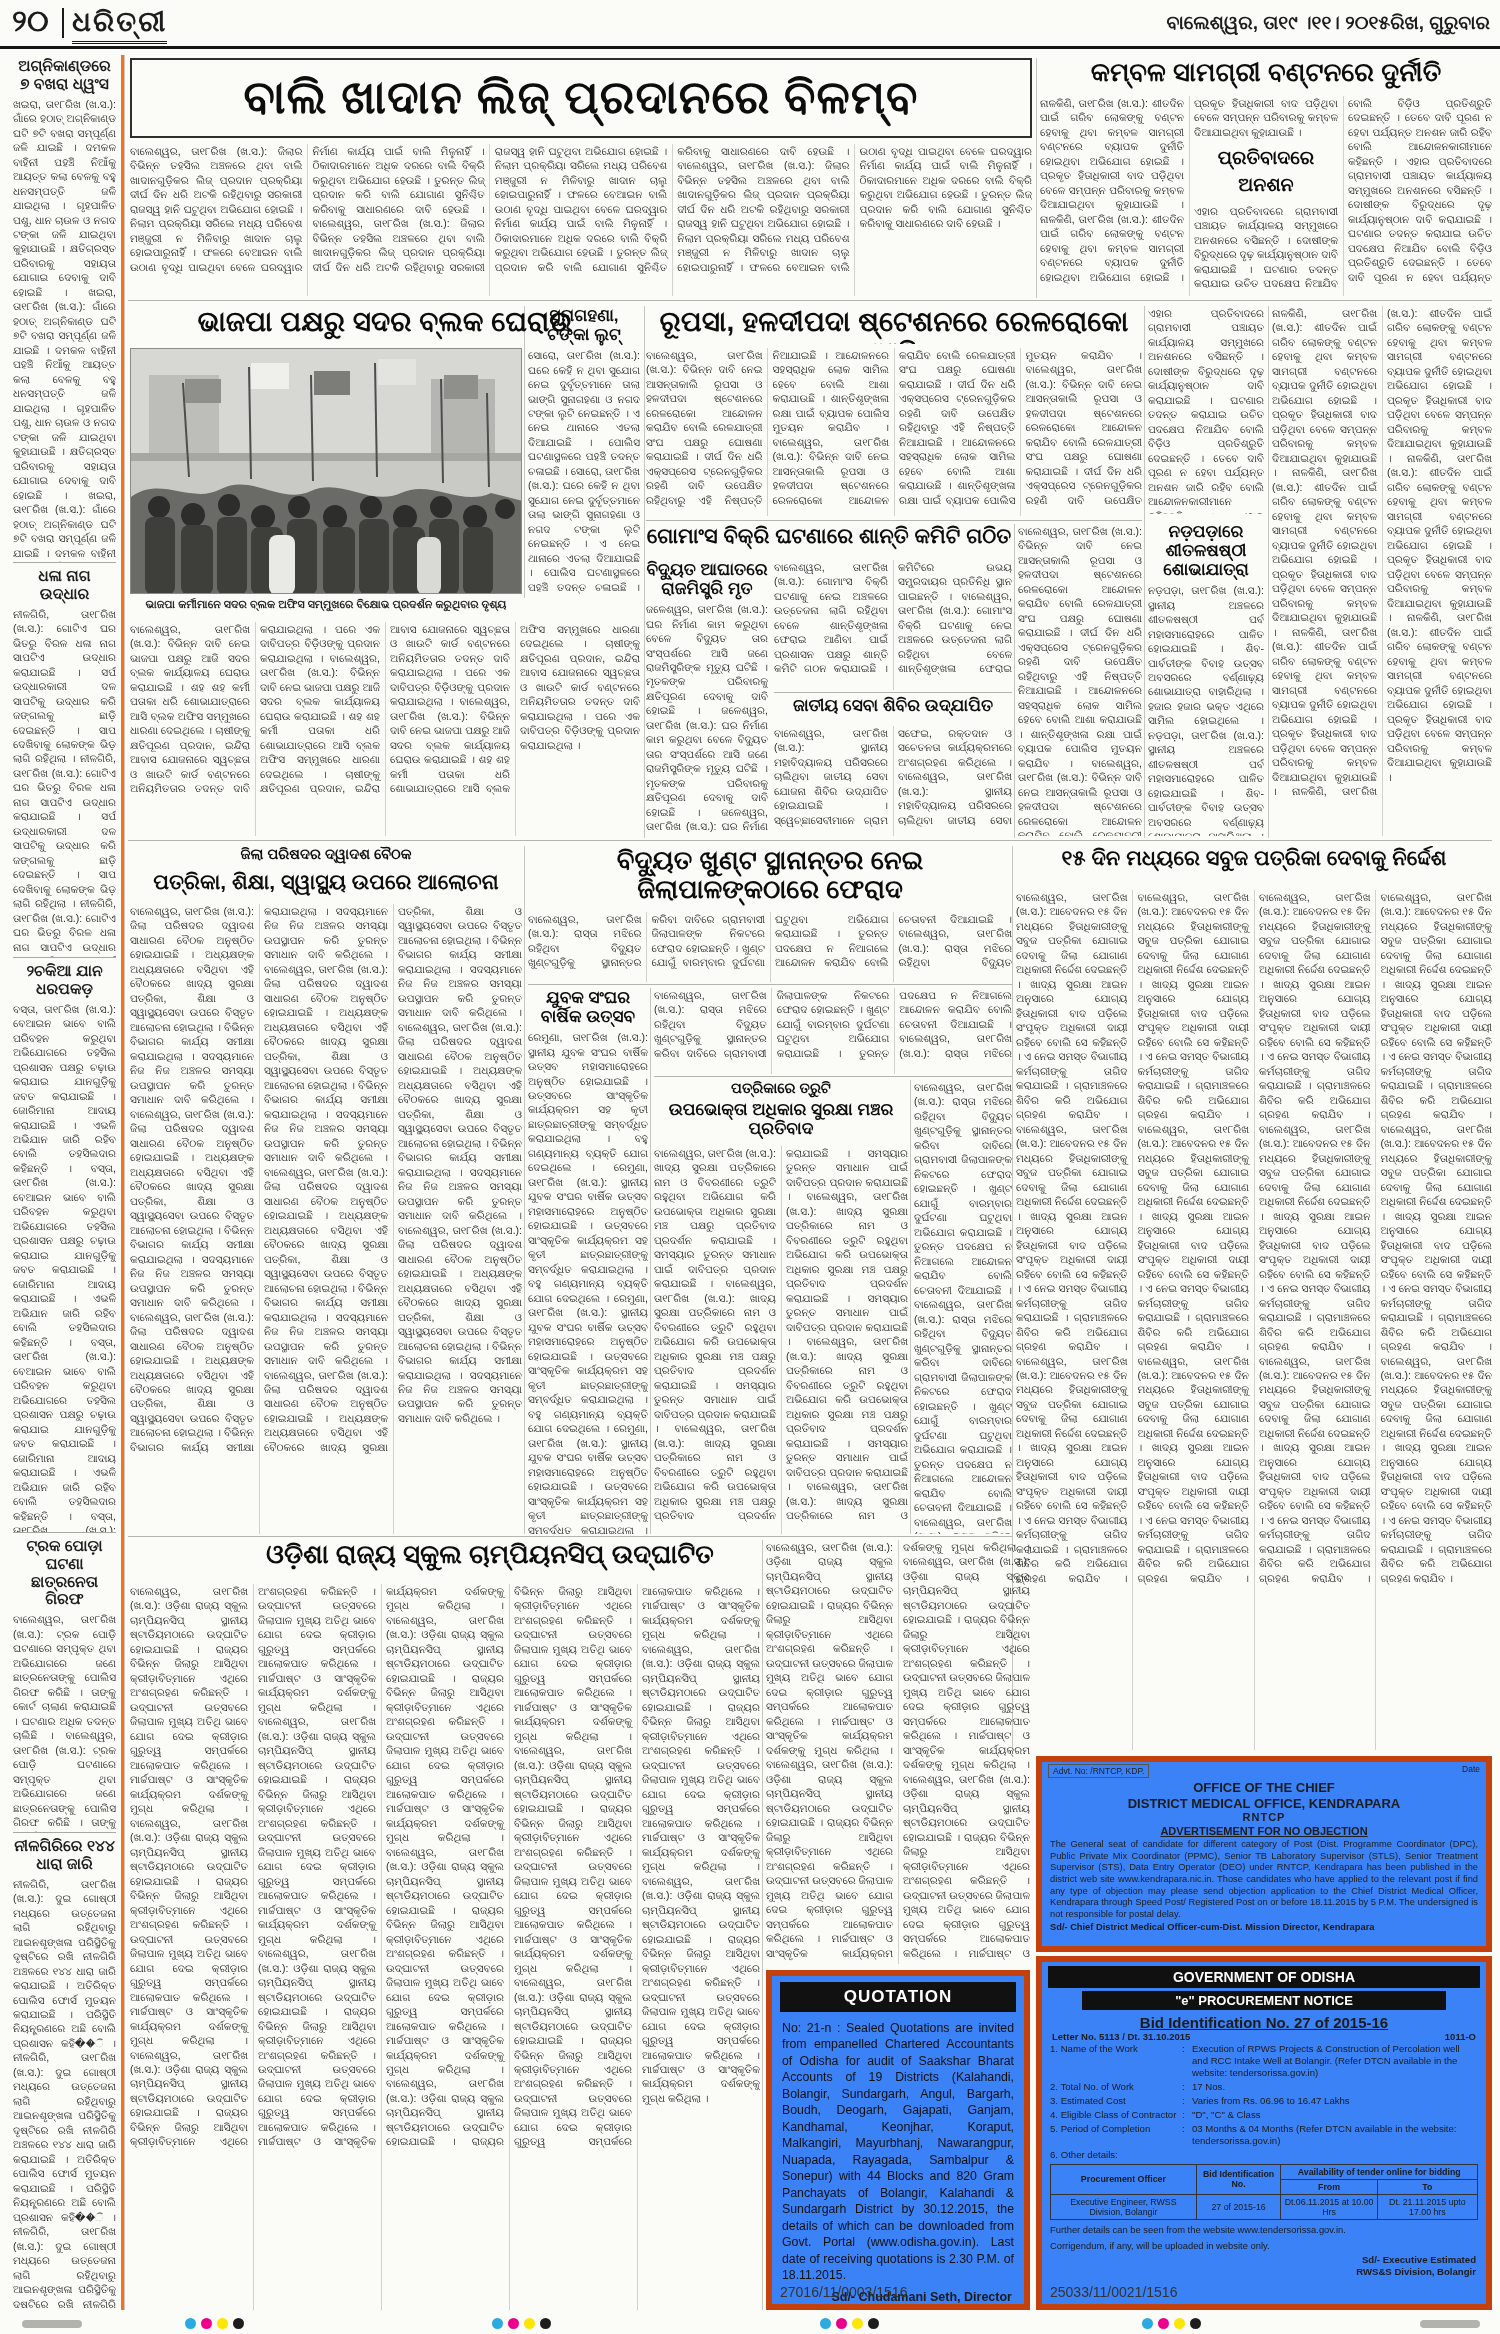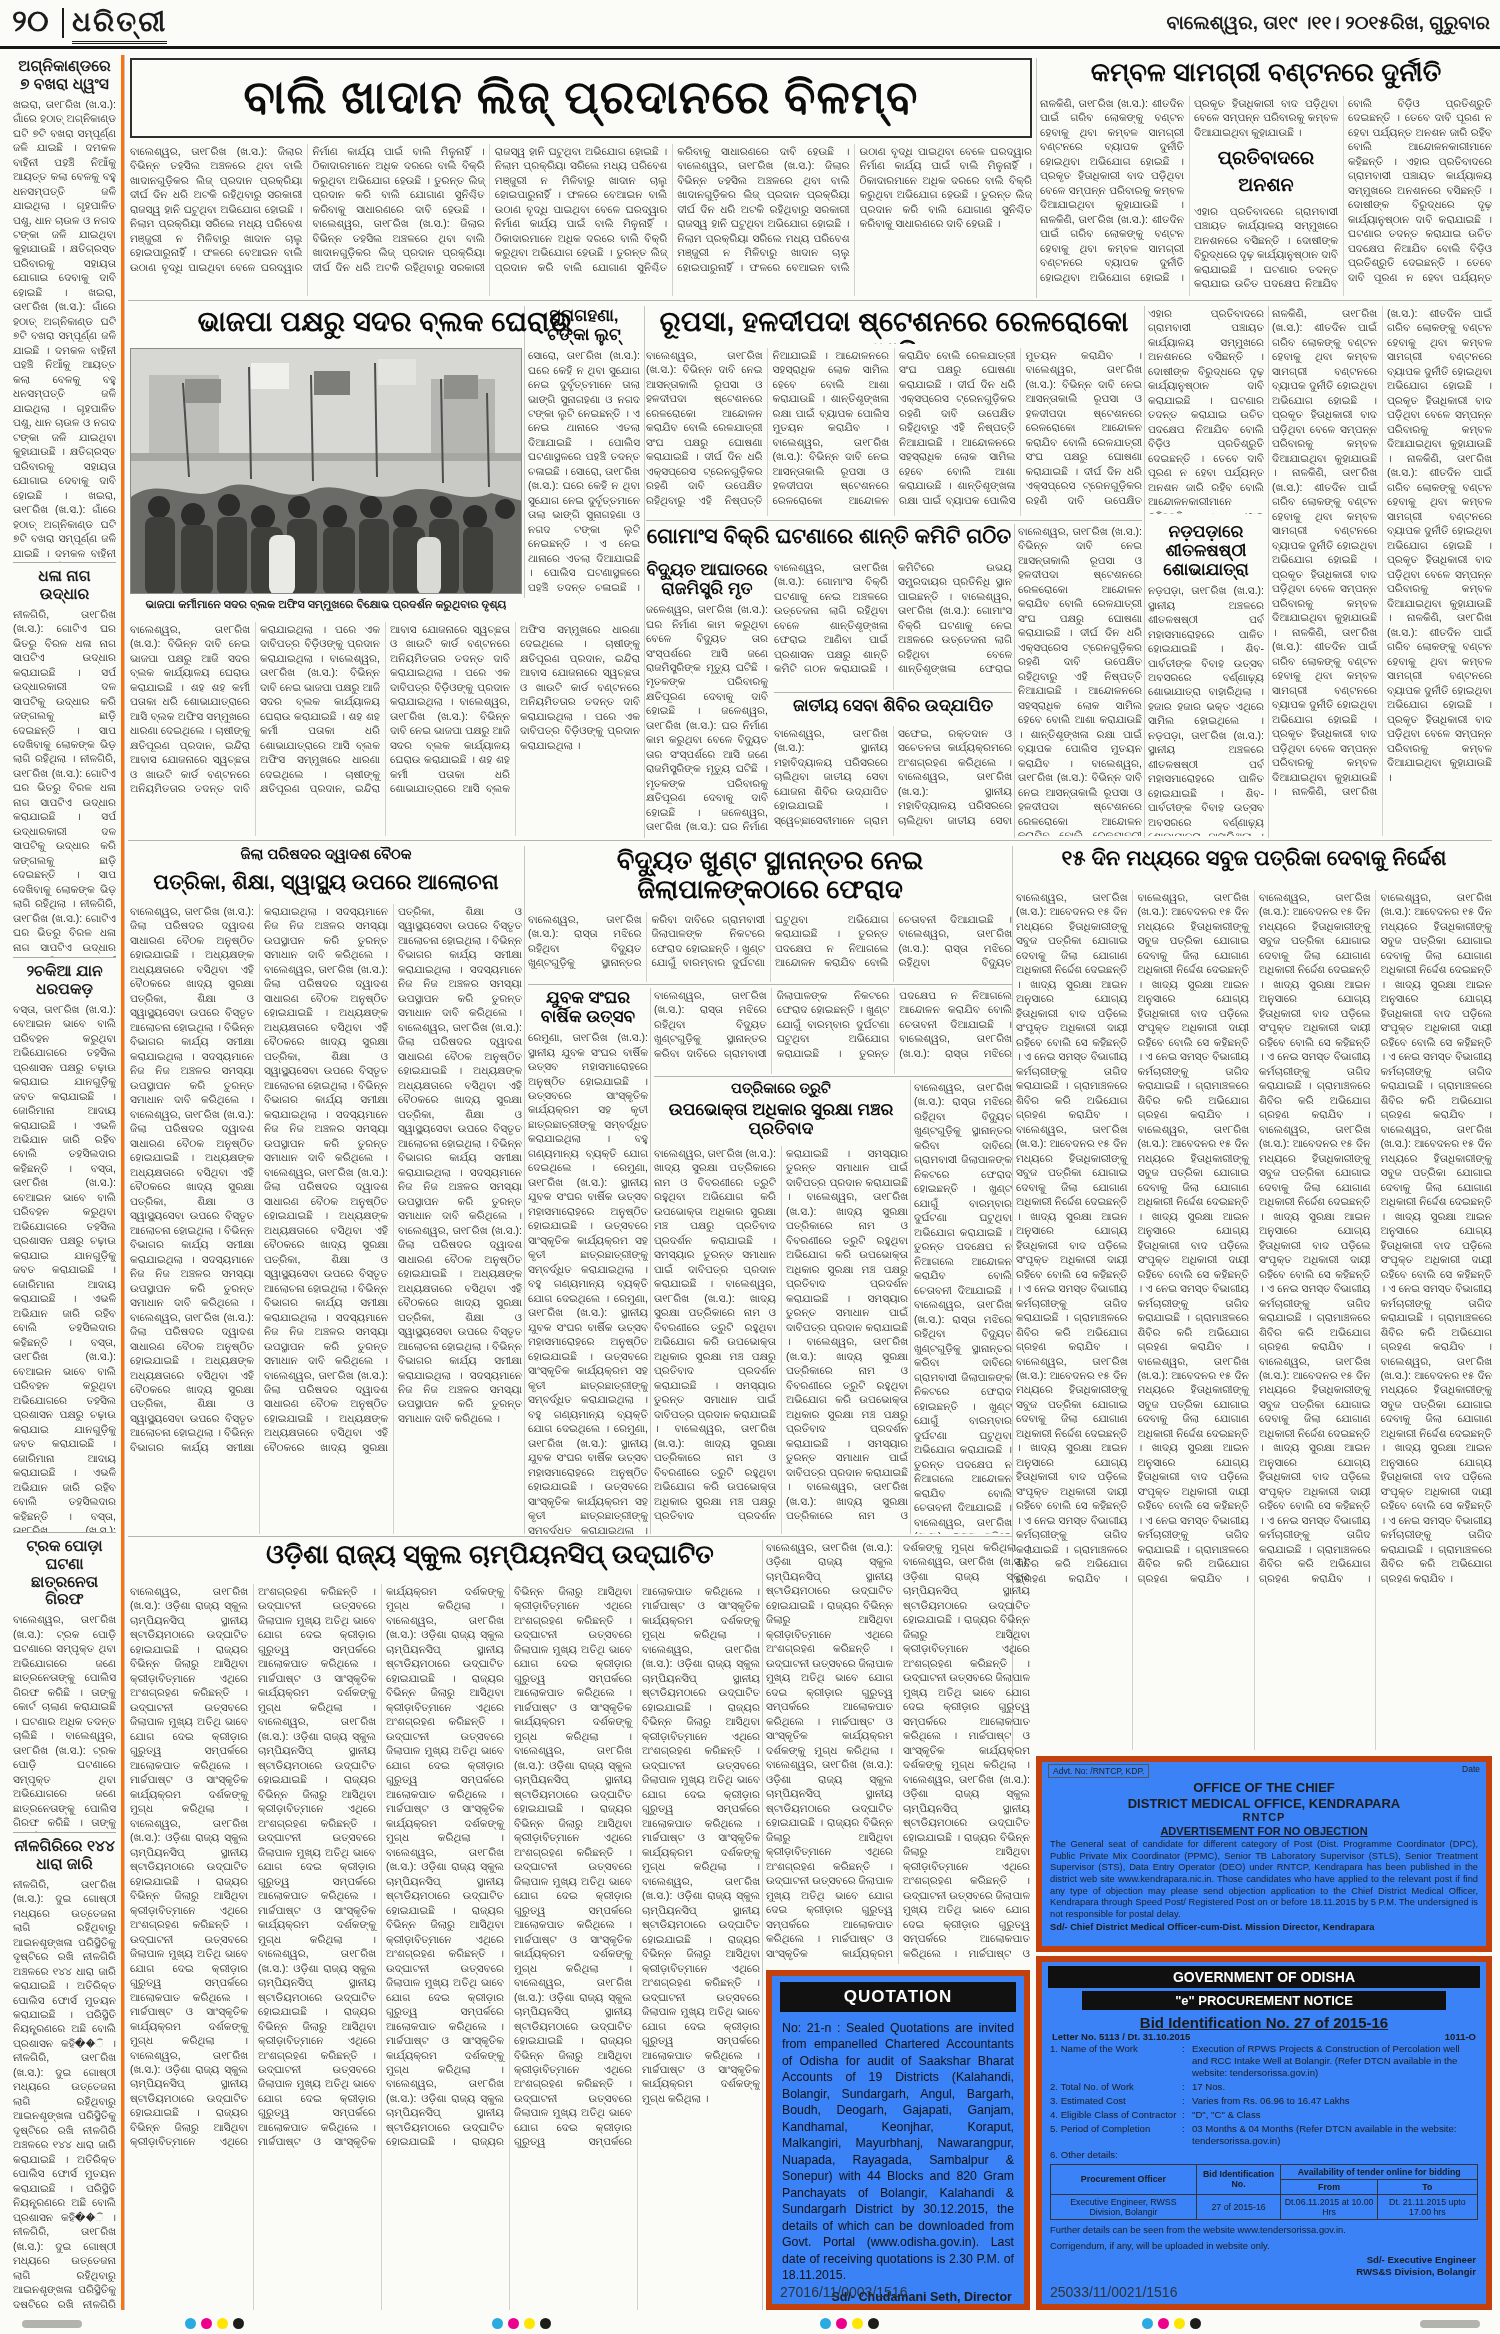--- a/index.html
+++ b/index.html
@@ -341,21 +341,21 @@
         <td>Executive Engineer, RWSS Division, Bolangir</td>
         <td>27 of 2015-16</td>
         <td>Dt.06.11.2015 at 10.00 Hrs</td>
         <td>Dt. 21.11.2015 upto 17.00 hrs</td>
       </tr>
     </tbody>
       </table>
     <div class="e-foot">Further details can be seen from the website www.tendersorissa.gov.in.</div>
     <div class="e-foot">Corrigendum, if any, will be uploaded in website only.</div>
     <div class="e-sig">
-      <div>Sd/- Executive Engineer</div>
+      <div>Sd/- Executive Estimated</div>
       <div>RWS&amp;S Division, Bolangir</div>
     </div>
     <div class="q-code">25033/11/0021/1516</div>
   </div>
 
   <div class="marks">
     <div class="edgebar" style="left:22px;width:60px"></div>
     <div class="dotgrp" style="left:185px">
       <span class="dot dot-c"></span>
       <span class="dot dot-m"></span>

